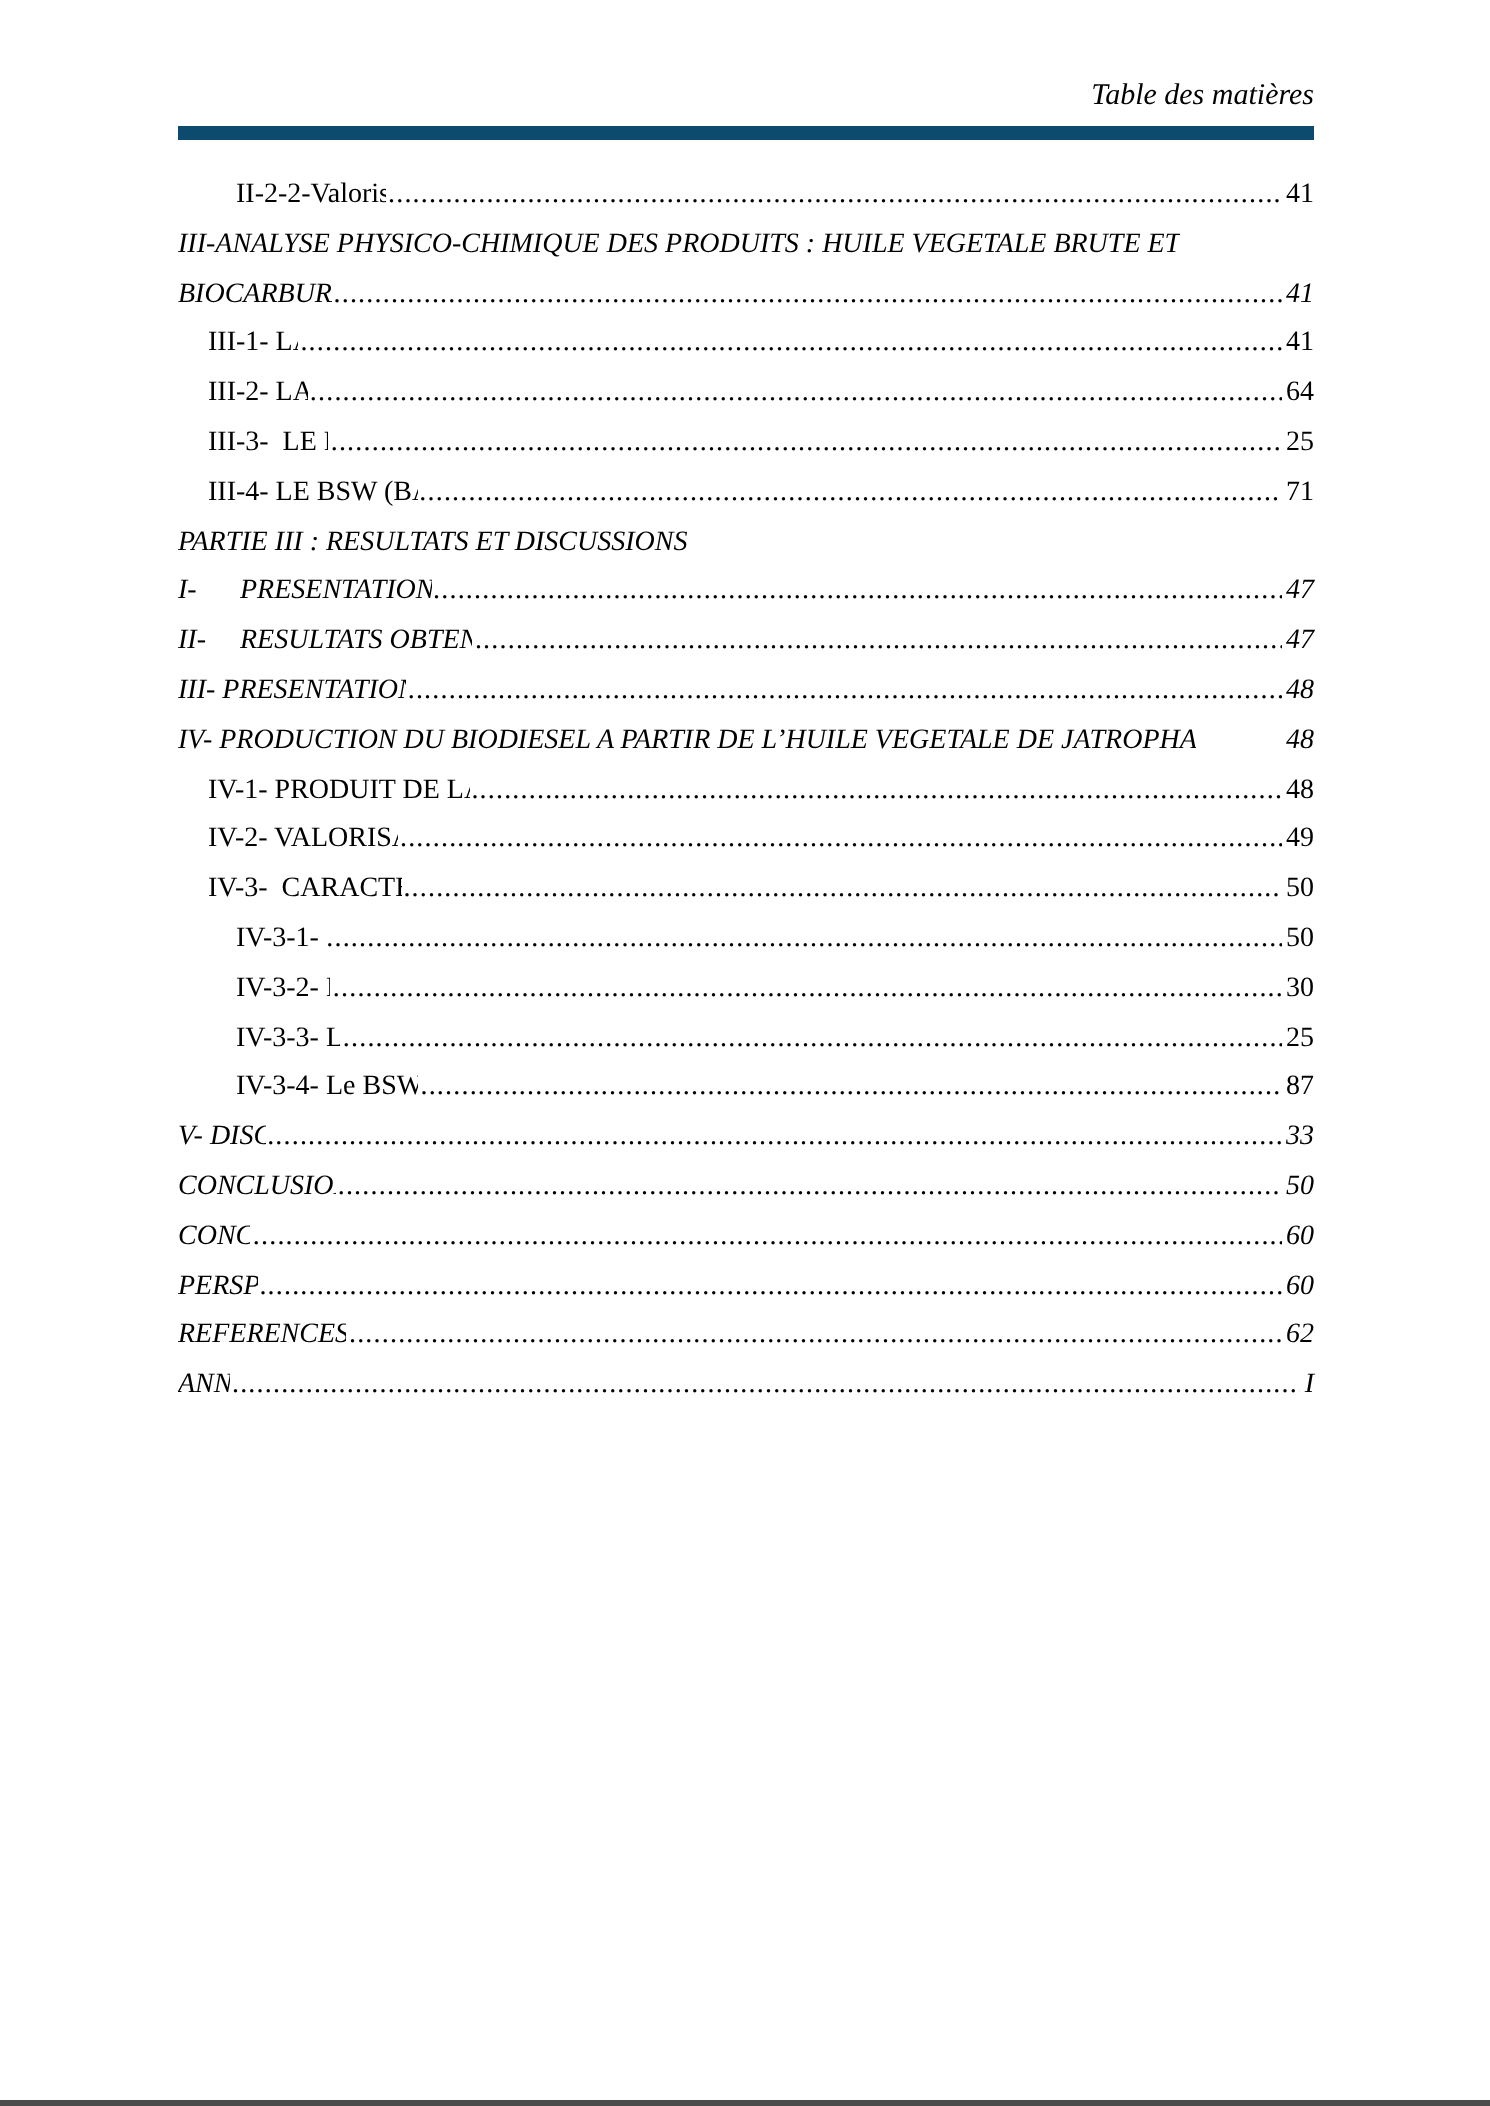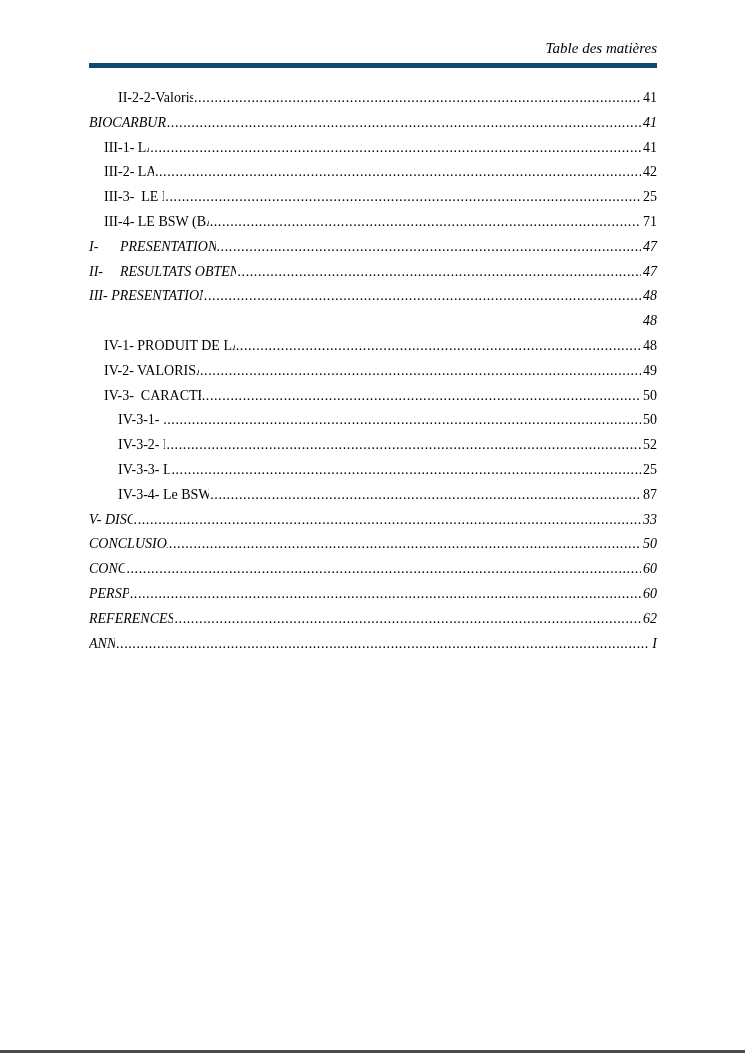--- a/index.html
+++ b/index.html
@@ -22,21 +22,21 @@
   }
   .header {
     position: absolute;
     top: 40px;
     left: 89px;
     right: 88px;
     text-align: right;
     font-style: italic;
     font-size: 15px;
     padding-bottom: 6px;
-    border-bottom: 5px solid #0c4a6e;
+    border-bottom: 7px solid #0c4a6e;
   }
   .toc {
     position: absolute;
     top: 86px;
     left: 89px;
     right: 88px;
   }
   .row {
     display: flex;
     align-items: baseline;
@@ -94,62 +94,69 @@
 
   <div class="header">Table des matières</div>
 
   <div class="toc" id="toc-list">
       <div class="row ind-2">
         <span class="text">II-2-2-Valorisation du sous-produit : </span>
         <span class="dots">............................................................................................................................................................................................................................................................................................................</span>
         <span class="pagenum">41</span>
       </div>
       <div class="row italic ">
+        <span class="text">III-ANALYSE PHYSICO-CHIMIQUE DES PRODUITS : HUILE VEGETALE BRUTE ET</span>
+      </div>
+      <div class="row italic ">
         <span class="text">BIOCARBURANT  DE JATROPHA</span>
         <span class="dots">............................................................................................................................................................................................................................................................................................................</span>
         <span class="pagenum">41</span>
       </div>
       <div class="row ind-1">
         <span class="text">III-1- LA DENSITE</span>
         <span class="dots">............................................................................................................................................................................................................................................................................................................</span>
         <span class="pagenum">41</span>
       </div>
       <div class="row ind-1">
         <span class="text">III-2- LA VISCOSITE</span>
         <span class="dots">............................................................................................................................................................................................................................................................................................................</span>
-        <span class="pagenum">42</span>
+        <span class="pagenum">64</span>
       </div>
       <div class="row ind-1">
         <span class="text">III-3-  LE POINT ECLAIR </span>
         <span class="dots">............................................................................................................................................................................................................................................................................................................</span>
         <span class="pagenum">25</span>
       </div>
       <div class="row ind-1">
         <span class="text">III-4- LE BSW (BASIC SEDIMENT AND WATER) </span>
         <span class="dots">............................................................................................................................................................................................................................................................................................................</span>
         <span class="pagenum">71</span>
+      </div>
+      <div class="row italic ">
+        <span class="text">PARTIE III : RESULTATS ET DISCUSSIONS</span>
       </div>
       <div class="row italic ">
         <span class="num">I-</span>
         <span class="text">PRESENTATION DES PRODUITS A ANALYSER</span>
         <span class="dots">............................................................................................................................................................................................................................................................................................................</span>
         <span class="pagenum">47</span>
       </div>
       <div class="row italic ">
         <span class="num">II-</span>
         <span class="text">RESULTATS OBTENUS APRES EXTRACTION PAR SOLVANT</span>
         <span class="dots">............................................................................................................................................................................................................................................................................................................</span>
         <span class="pagenum">47</span>
       </div>
       <div class="row italic ">
         <span class="text">III- PRESENTATION DU PRODUIT APRES PRESSAGE</span>
         <span class="dots">............................................................................................................................................................................................................................................................................................................</span>
         <span class="pagenum">48</span>
       </div>
       <div class="row italic ">
+        <span class="text">IV- PRODUCTION DU BIODIESEL A PARTIR DE L’HUILE VEGETALE DE JATROPHA</span>
         <span class="dots"></span>
         <span class="pagenum">48</span>
       </div>
       <div class="row ind-1">
         <span class="text">IV-1- PRODUIT DE LA REACTION DE TRANSESTERIFICATION </span>
         <span class="dots">............................................................................................................................................................................................................................................................................................................</span>
         <span class="pagenum">48</span>
       </div>
       <div class="row ind-1">
         <span class="text">IV-2- VALORISATION DU SOUS-PRODUIT </span>
@@ -162,21 +169,21 @@
         <span class="pagenum">50</span>
       </div>
       <div class="row ind-2">
         <span class="text">IV-3-1- La densité : </span>
         <span class="dots">............................................................................................................................................................................................................................................................................................................</span>
         <span class="pagenum">50</span>
       </div>
       <div class="row ind-2">
         <span class="text">IV-3-2- La viscosité : </span>
         <span class="dots">............................................................................................................................................................................................................................................................................................................</span>
-        <span class="pagenum">52</span>
+        <span class="pagenum">30</span>
       </div>
       <div class="row ind-2">
         <span class="text">IV-3-3- Le point éclair : </span>
         <span class="dots">............................................................................................................................................................................................................................................................................................................</span>
         <span class="pagenum">25</span>
       </div>
       <div class="row ind-2">
         <span class="text">IV-3-4- Le BSW (Basic Sediment and Water): </span>
         <span class="dots">............................................................................................................................................................................................................................................................................................................</span>
         <span class="pagenum">87</span>

